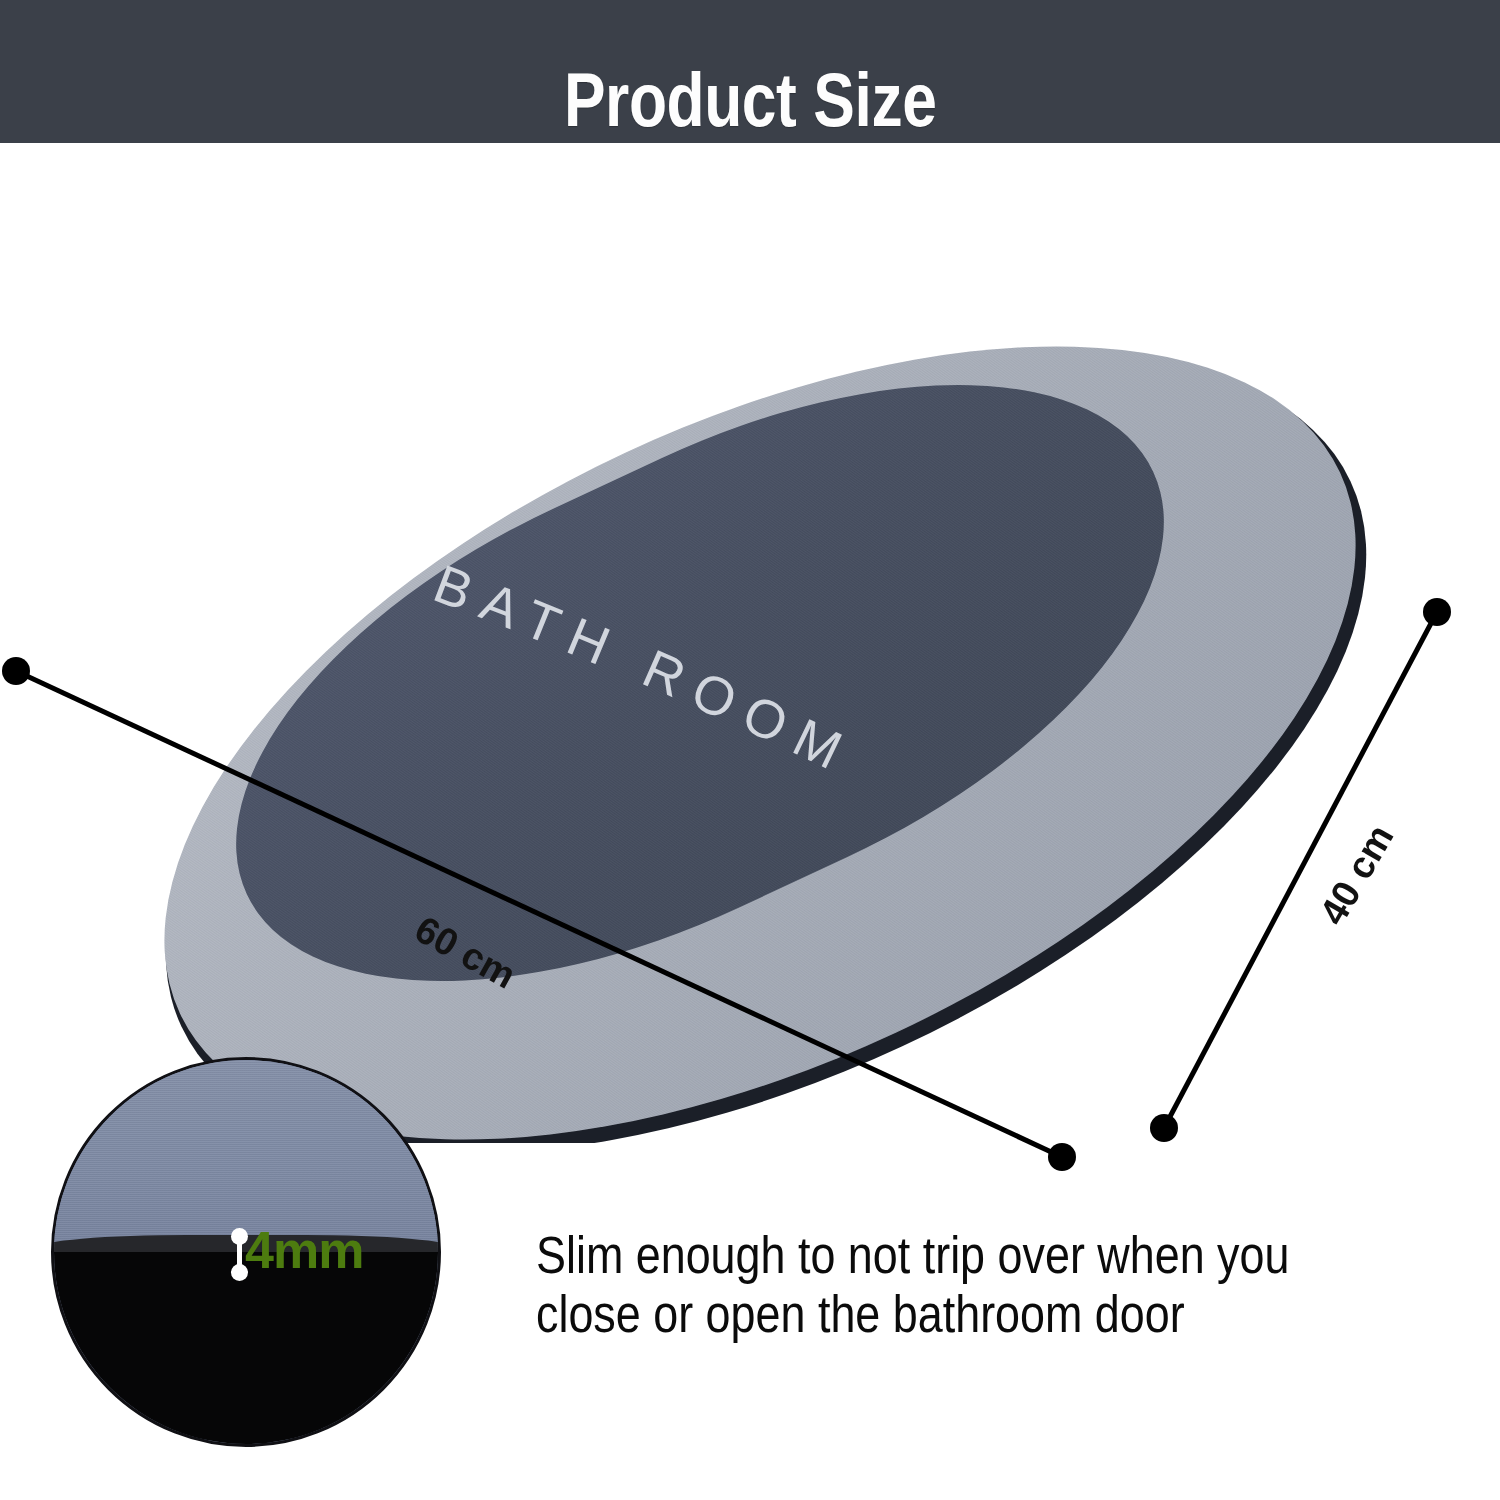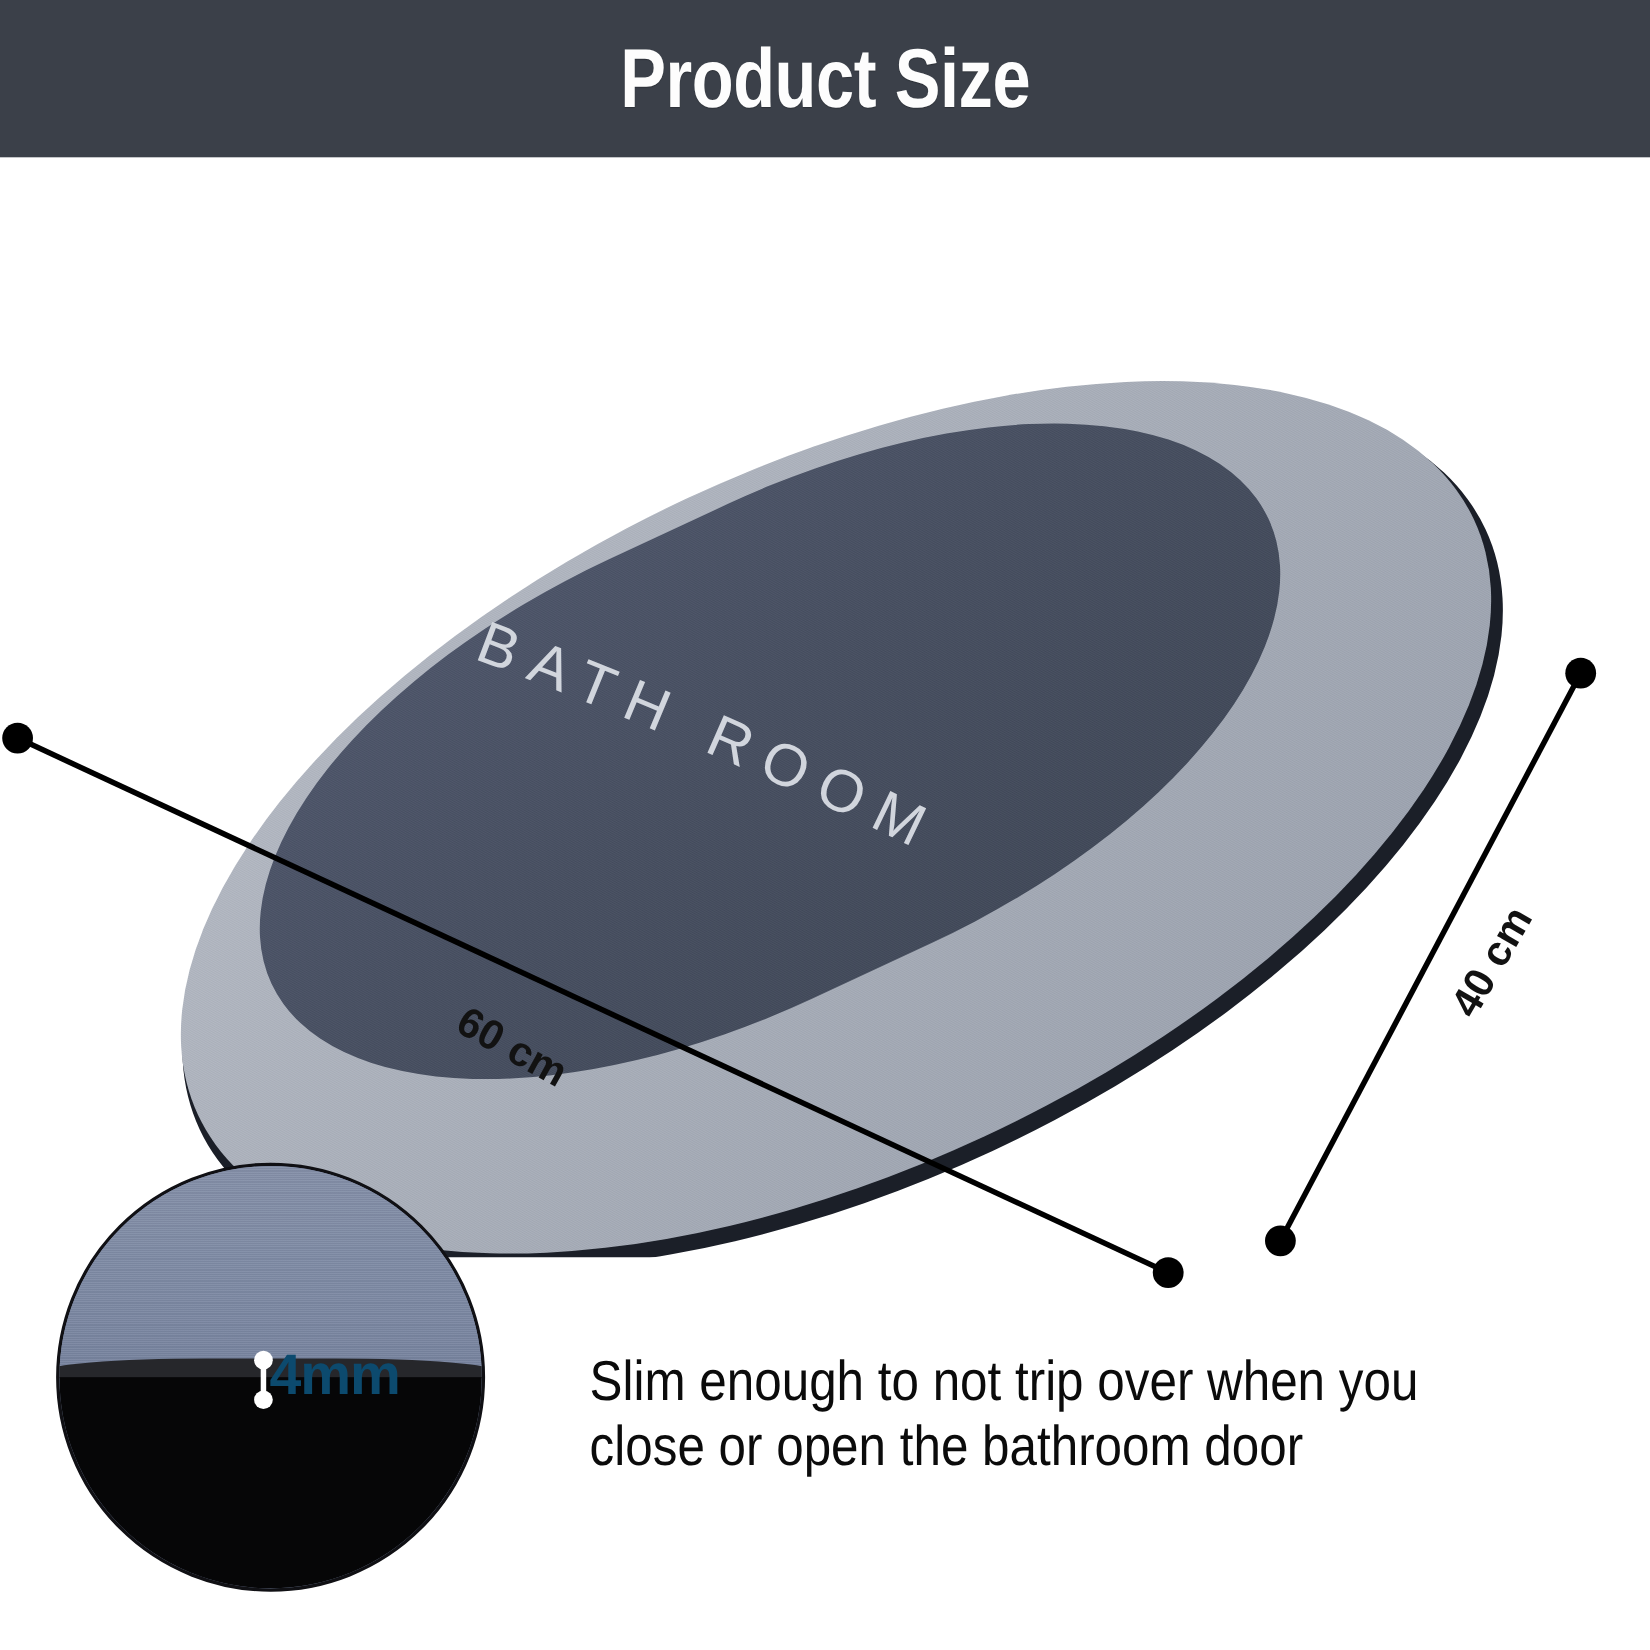--- a/index.html
+++ b/index.html
@@ -13,21 +13,21 @@
     position: relative;
     width: 1500px; height: 1500px;
     background: #ffffff;
   }
 
   
   #header-bar {
     position: absolute; left: 0; top: 0;
     width: 1500px; height: 143px;
     background: #3b4049;
-    display: flex; align-items: center; justify-content: center;
+    display: flex; align-items: flex-end; justify-content: center;
   }
   #header-title {
     color: #fdfdfd;
     font-size: 76px;
     font-weight: bold;
     letter-spacing: -0.5px;
     transform: scaleX(0.82);
     transform-origin: center center;
     white-space: nowrap;
     text-shadow: 0 1px 1px rgba(0,0,0,0.25);
@@ -100,21 +100,21 @@
   }
   #thickness-marker .dot {
     position: absolute; left: 0;
     width: 17px; height: 17px; border-radius: 50%; background: #ffffff;
   }
   #thickness-marker .dot.top { top: 0; }
   #thickness-marker .dot.bottom { bottom: 0; }
   #thickness-value {
     position: absolute;
     left: 245px; top: 1220px;
-    color: #0c4a6e;
+    color: #4d7c0f;
     font-size: 52px;
     font-weight: bold;
     letter-spacing: -1px;
     white-space: nowrap;
     z-index: 5;
   }
 
   
   #caption {
     position: absolute;

